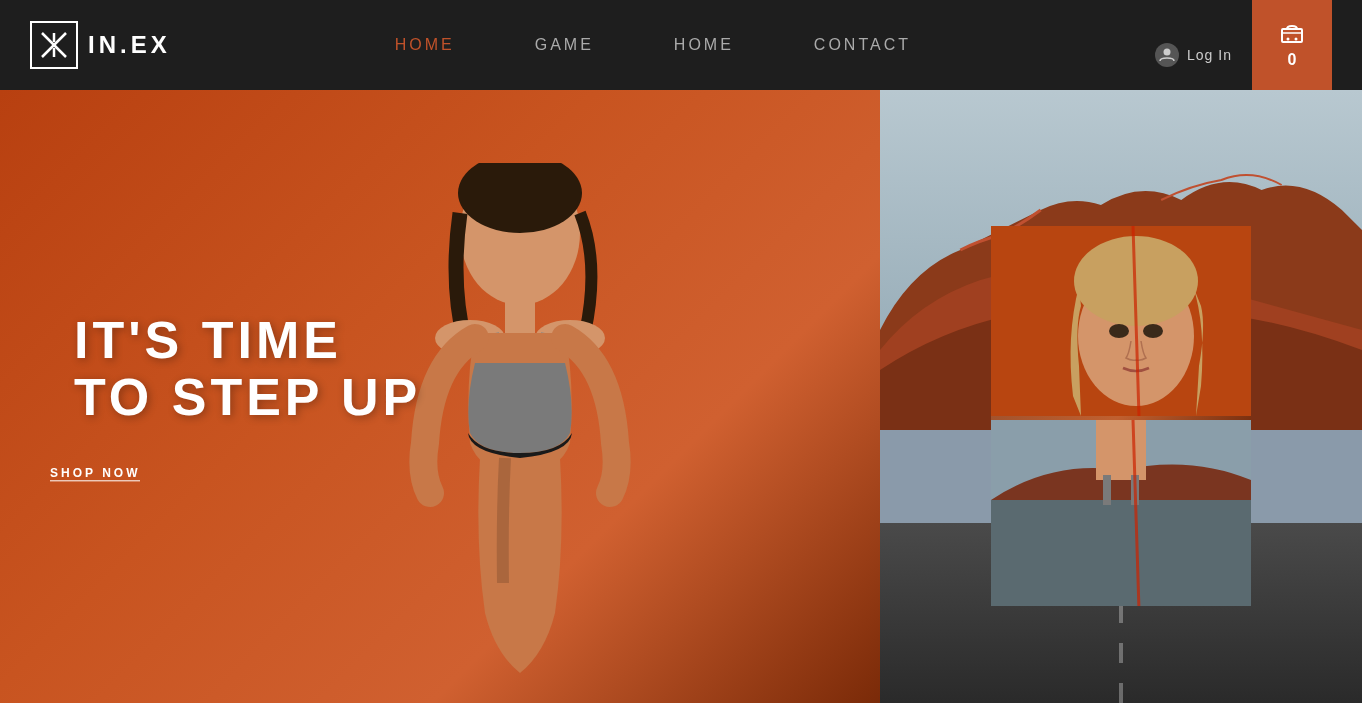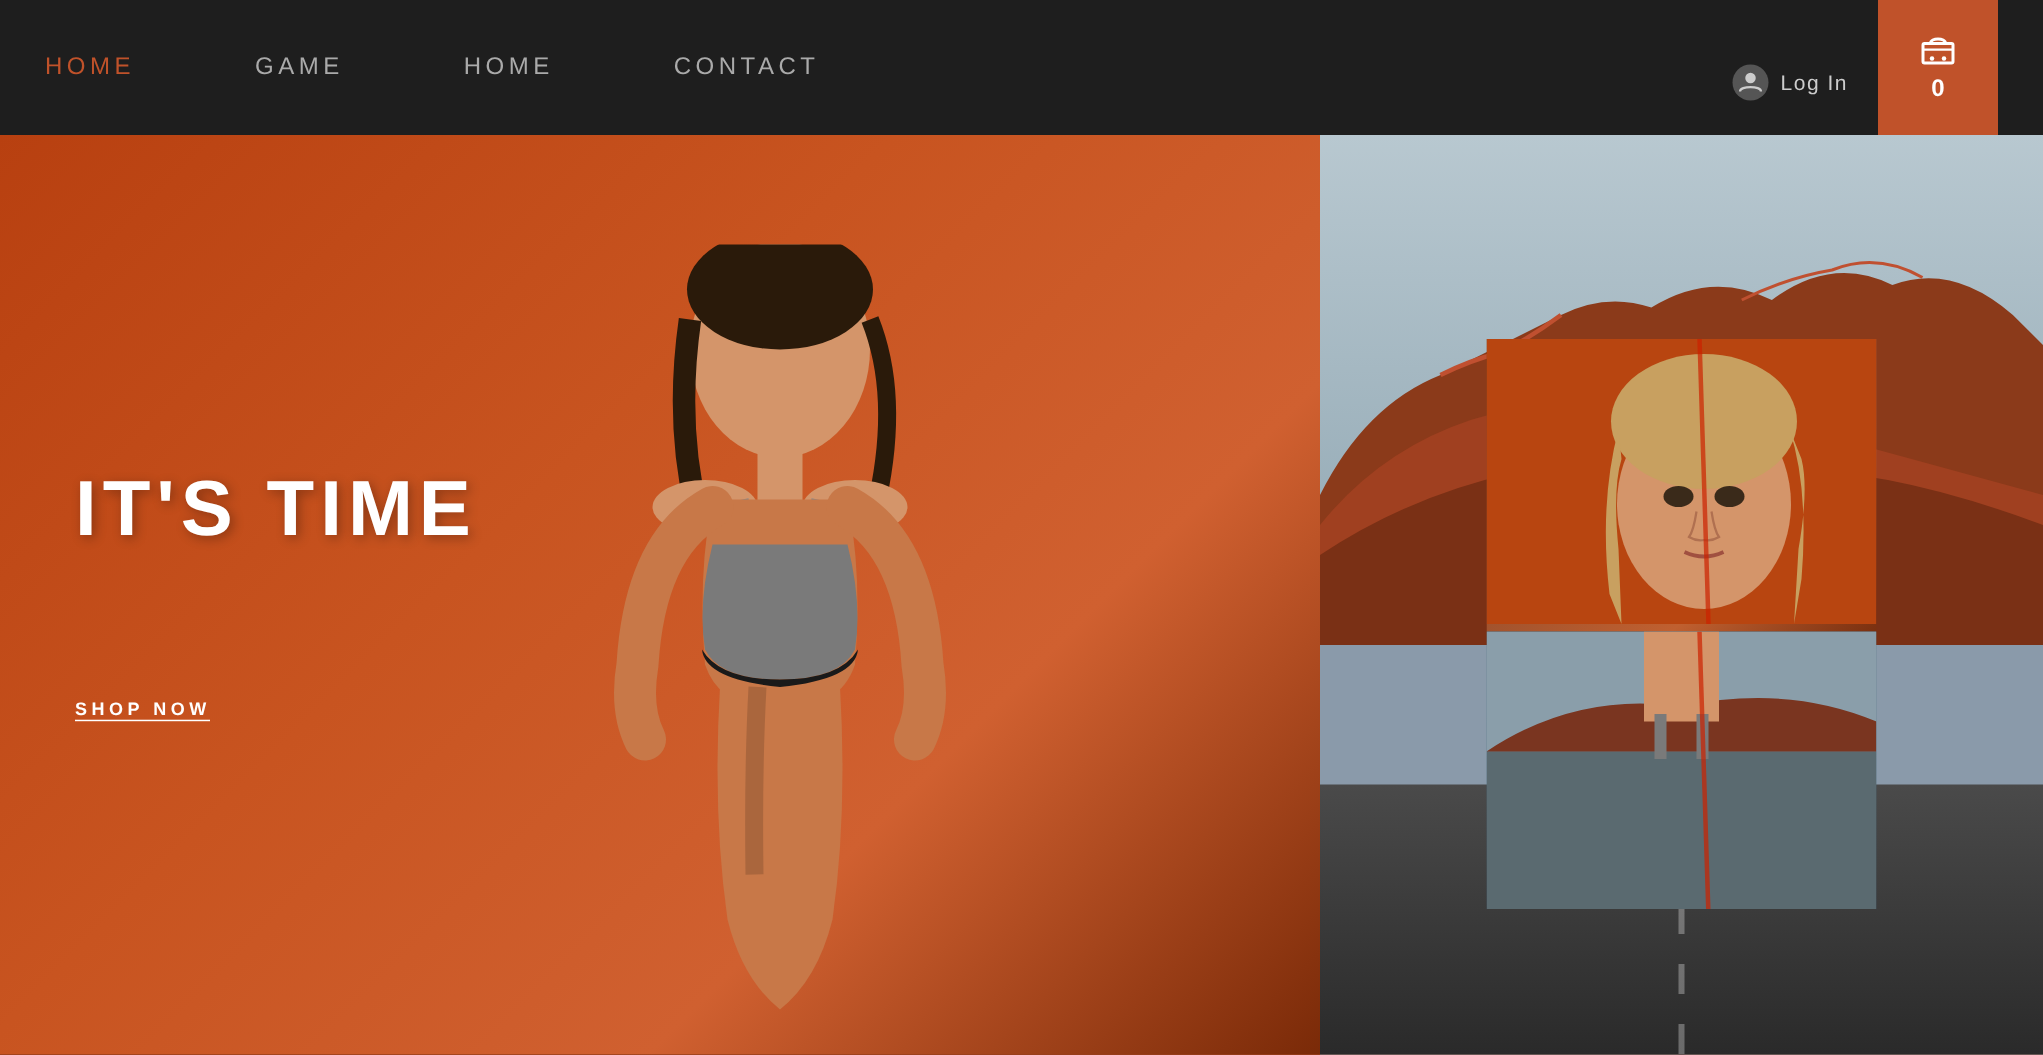--- a/index.html
+++ b/index.html
@@ -150,20 +150,21 @@
     }
 
     .hero-headline {
       color: white;
       font-size: 52px;
       font-weight: 900;
       line-height: 1.1;
       letter-spacing: 4px;
       text-transform: uppercase;
       text-shadow: 2px 2px 8px rgba(0,0,0,0.3);
+      margin-left: 24px;
     }
 
     .shop-now-btn {
       margin-top: 40px;
       display: inline-block;
       color: white;
       font-size: 12px;
       letter-spacing: 3px;
       font-weight: 600;
       text-transform: uppercase;
@@ -218,20 +219,31 @@
       width: 400px;
       height: 550px;
       z-index: 5;
     }
 
   </style>
 </head>
 <body>
 
 <nav class="navbar">
+  <div class="logo">
+    <div class="logo-box">
+      <svg width="30" height="30" viewBox="0 0 30 30" fill="white">
+        <line x1="3" y1="3" x2="27" y2="27" stroke="white" stroke-width="2.5"></line>
+        <line x1="27" y1="3" x2="3" y2="27" stroke="white" stroke-width="2.5"></line>
+        <line x1="15" y1="3" x2="15" y2="12" stroke="white" stroke-width="2.5"></line>
+        <line x1="15" y1="18" x2="15" y2="27" stroke="white" stroke-width="2.5"></line>
+      </svg>
+    </div>
+    <span class="logo-text">IN.EX</span>
+  </div>
 
   <nav class="nav-links">
     <a class="nav-link active">HOME</a>
     <a class="nav-link">GAME</a>
     <a class="nav-link">HOME</a>
     <a class="nav-link">CONTACT</a>
   </nav>
 
   <div class="nav-right">
     <button class="login-btn">
@@ -287,21 +299,21 @@
 
       <path d="M155 175 Q110 200 105 280 Q100 310 110 330" stroke="#c87848" stroke-width="28" fill="none" stroke-linecap="round"></path>
       <path d="M245 175 Q290 200 295 280 Q300 310 290 330" stroke="#c87848" stroke-width="28" fill="none" stroke-linecap="round"></path>
 
       <path d="M185 295 Q182 350 183 420" stroke="rgba(0,0,0,0.15)" stroke-width="12" fill="none"></path>
     </svg>
 
     <div class="hero-text">
       <h1 class="hero-headline">
         <span>IT'S TIME</span><br>
-        <br>
+        <span>TO STEP UP</span><br>
       </h1>
       <button class="shop-now-btn">SHOP NOW</button>
     </div>
   </div>
 
   <div class="hero-right">
 
     <div style="position:absolute;top:0;left:0;right:0;height:40%;background:linear-gradient(180deg,#b8c8d0 0%,#9aafba 100%);"></div>
 
     <svg style="position:absolute;top:60px;left:0;right:0;width:100%;height:280px;" viewBox="0 0 480 280" preserveAspectRatio="none">

